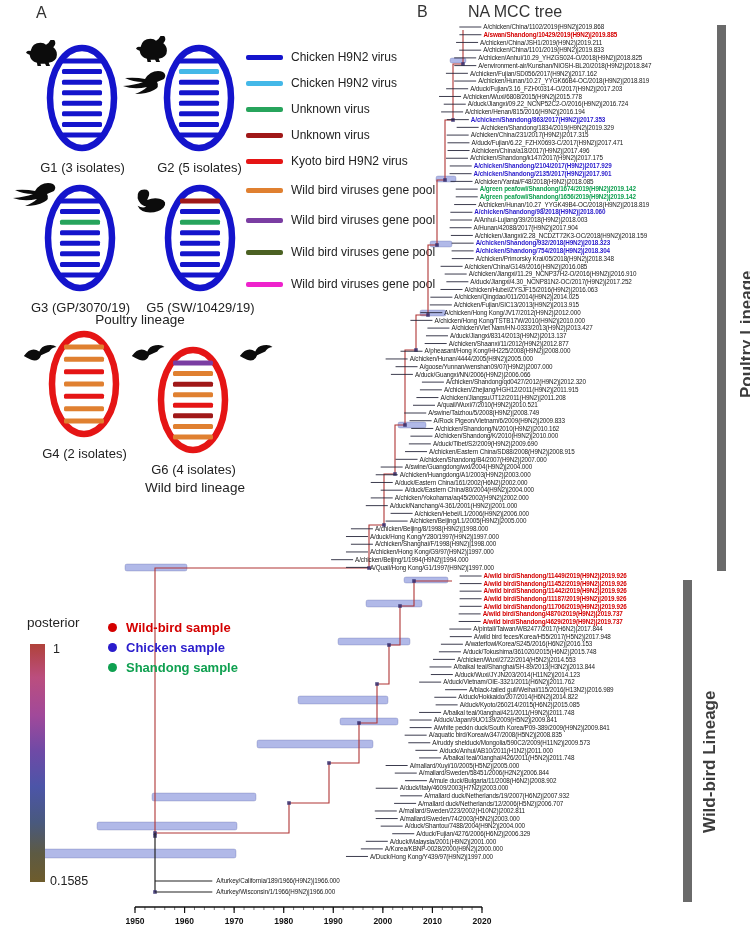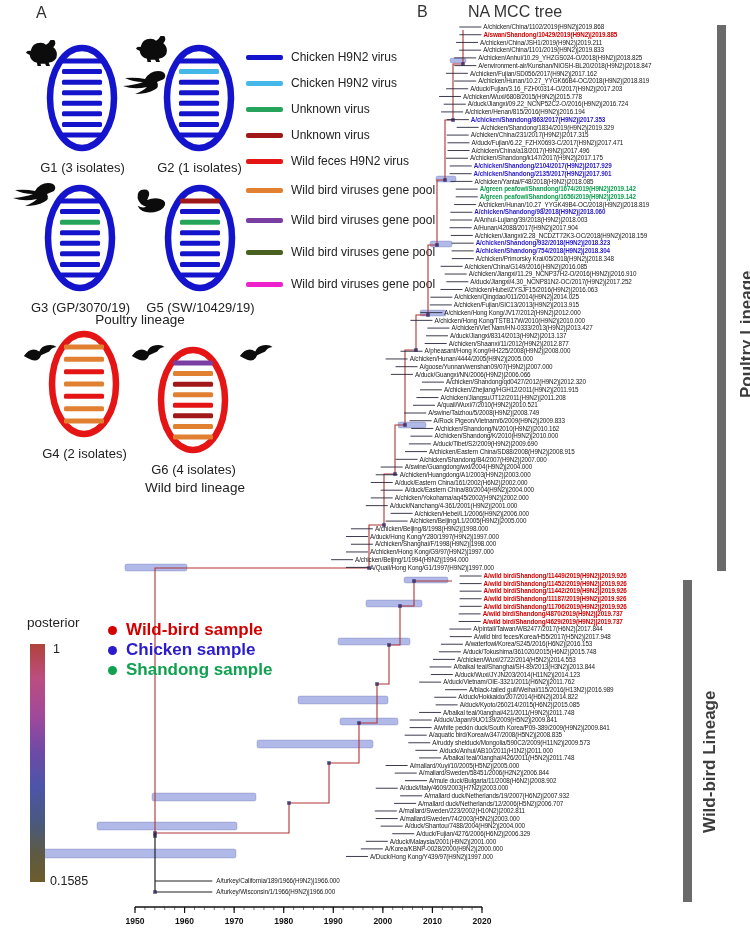--- a/index.html
+++ b/index.html
@@ -7,21 +7,21 @@
        font-family:"Liberation Sans","DejaVu Sans",sans-serif;color:#1a1a1a;}
   .abs{position:absolute;}
   .panel-label{font-size:16px;color:#333;}
   .caption{font-size:13.5px;color:#222;text-align:center;}
   .geno-name{font-size:13px;color:#222;text-align:center;}
   .legend-row{position:absolute;display:flex;align-items:center;gap:8px;}
   .legend-swatch{width:37px;height:5px;border-radius:2px;flex:none;}
   .legend-label{font-size:12px;color:#222;white-space:nowrap;}
   .sample-row{position:absolute;display:flex;align-items:center;gap:9px;}
   .sample-dot{width:9px;height:9px;border-radius:50%;flex:none;}
-  .sample-label{font-size:17px;font-weight:600;white-space:nowrap;}
+  .sample-label{font-size:13px;font-weight:600;white-space:nowrap;}
   .lineage-bar{position:absolute;background:#6a6a6a;}
   .lineage-label{position:absolute;font-size:17px;font-weight:bold;color:#3c3c3c;
                  white-space:nowrap;transform:rotate(-90deg);transform-origin:left top;}
   .posterior-title{font-size:13.5px;color:#222;}
   .posterior-grad{position:absolute;width:15px;
       background:linear-gradient(to bottom,#b0423a 0%,#bb4e7e 14%,#a1499a 30%,#6f4aa6 45%,#4c55a8 60%,#49597e 75%,#5d5a43 88%,#6e5c2c 100%);}
   .posterior-tick{font-size:12.5px;color:#222;}
   svg text{font-family:"Liberation Sans","DejaVu Sans",sans-serif;}
 </style>
 </head>
@@ -55,21 +55,21 @@
     <div class="abs" style="left: 142px; top: 36px; width: 115px; height: 150px;"><svg width="115" height="150" viewBox="0 0 115 150">
         <ellipse cx="57" cy="62" rx="32" ry="50" fill="none" stroke="#1414cc" stroke-width="6.5"></ellipse>
         <rect x="37" y="22.5" width="40" height="5" rx="1.5" fill="#1414cc"></rect>
         <rect x="37" y="33.07142857142857" width="40" height="5" rx="1.5" fill="#44b8e8"></rect>
         <rect x="37" y="43.64285714285714" width="40" height="5" rx="1.5" fill="#1414cc"></rect>
         <rect x="37" y="54.214285714285715" width="40" height="5" rx="1.5" fill="#1414cc"></rect>
         <rect x="37" y="64.78571428571428" width="40" height="5" rx="1.5" fill="#1414cc"></rect>
         <rect x="37" y="75.35714285714286" width="40" height="5" rx="1.5" fill="#1414cc"></rect>
         <rect x="37" y="85.92857142857143" width="40" height="5" rx="1.5" fill="#1414cc"></rect>
         <rect x="37" y="96.5" width="40" height="5" rx="1.5" fill="#1414cc"></rect>
-      </svg><div class="geno-name" style="position: absolute; left: -10px; top: 124px; width: 135px;">G2 (1 isolates)</div></div>
+      </svg><div class="geno-name" style="position: absolute; left: -10px; top: 124px; width: 135px;">G2 (5 isolates)</div></div>
     <div class="abs" style="left: 12px; top: 182px;"><svg width="46" height="30" viewBox="0 0 44 30" fill="#0c0c0c">
         <path d="M40,2 q4,3 1,7 l-7,3 q3,5 -3,8 q-7,4 -19,4 q8,-3 12,-7 q-13,3 -24,-1 q12,-1 20,-4 q-10,0 -18,-4 q11,-1 20,1 q5,-8 13,-8 q3,0 5,1 z"></path>
       </svg></div>
     <div class="abs" style="left: 23px; top: 176px; width: 115px; height: 150px;"><svg width="115" height="150" viewBox="0 0 115 150">
         <ellipse cx="57" cy="62" rx="32" ry="50" fill="none" stroke="#1414cc" stroke-width="6.5"></ellipse>
         <rect x="37" y="22.5" width="40" height="5" rx="1.5" fill="#1414cc"></rect>
         <rect x="37" y="33.07142857142857" width="40" height="5" rx="1.5" fill="#1414cc"></rect>
         <rect x="37" y="43.64285714285714" width="40" height="5" rx="1.5" fill="#27a45c"></rect>
         <rect x="37" y="54.214285714285715" width="40" height="5" rx="1.5" fill="#1414cc"></rect>
         <rect x="37" y="64.78571428571428" width="40" height="5" rx="1.5" fill="#1414cc"></rect>
@@ -135,21 +135,21 @@
     <div class="legend-row" style="left: 0px; top: 58px;">
       <span class="legend-swatch" style="background:#27a45c"></span>
       <span class="legend-label">Unknown virus</span>
     </div>
     <div class="legend-row" style="left: 0px; top: 84px;">
       <span class="legend-swatch" style="background:#a01818"></span>
       <span class="legend-label">Unknown virus</span>
     </div>
     <div class="legend-row" style="left: 0px; top: 110px;">
       <span class="legend-swatch" style="background:#e51515"></span>
-      <span class="legend-label">Wild feces H9N2 virus</span>
+      <span class="legend-label">Kyoto bird H9N2 virus</span>
     </div>
     <div class="legend-row" style="left: 0px; top: 139px;">
       <span class="legend-swatch" style="background:#e08030"></span>
       <span class="legend-label">Wild bird viruses gene pool</span>
     </div>
     <div class="legend-row" style="left: 0px; top: 169px;">
       <span class="legend-swatch" style="background:#7a3da2"></span>
       <span class="legend-label">Wild bird viruses gene pool</span>
     </div>
     <div class="legend-row" style="left: 0px; top: 201px;">

